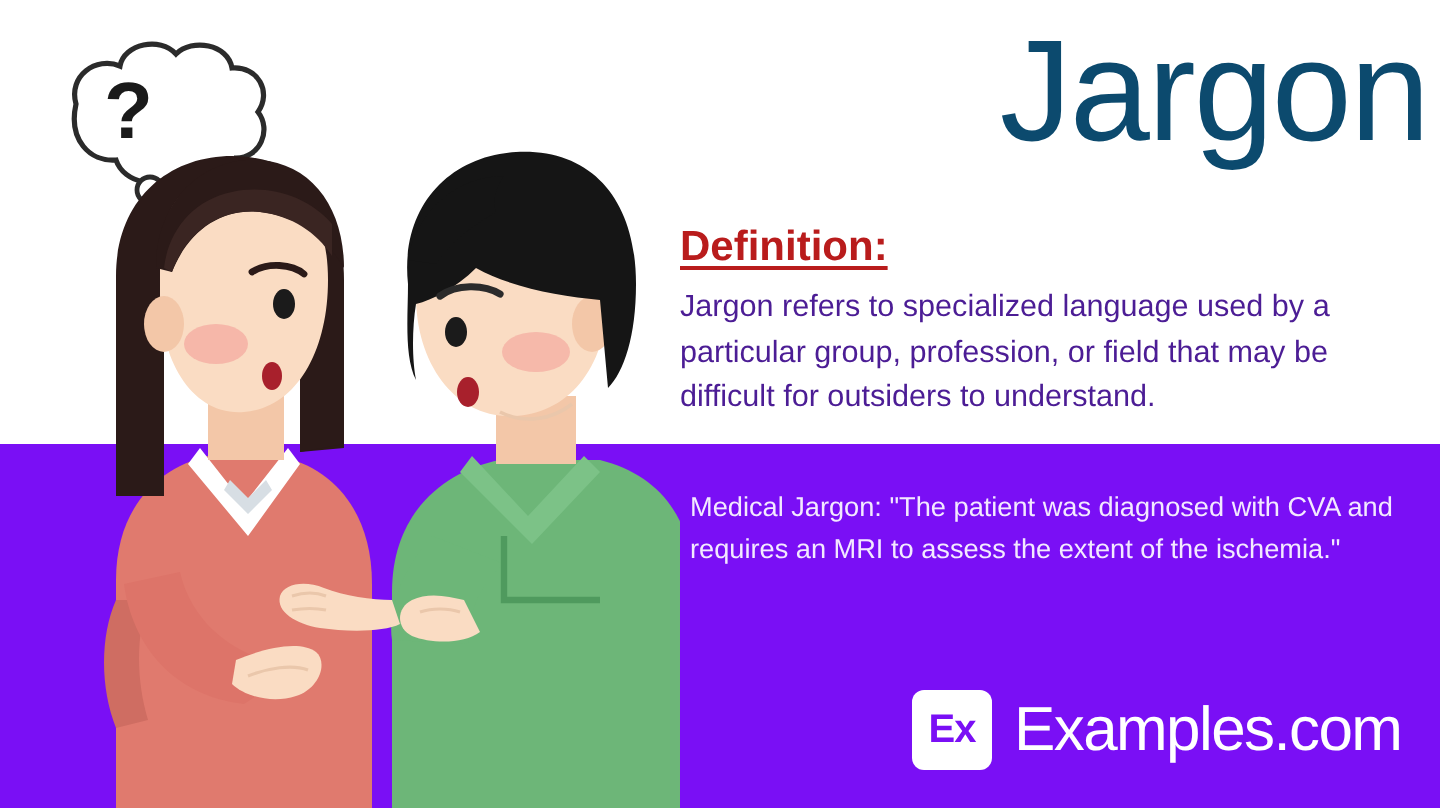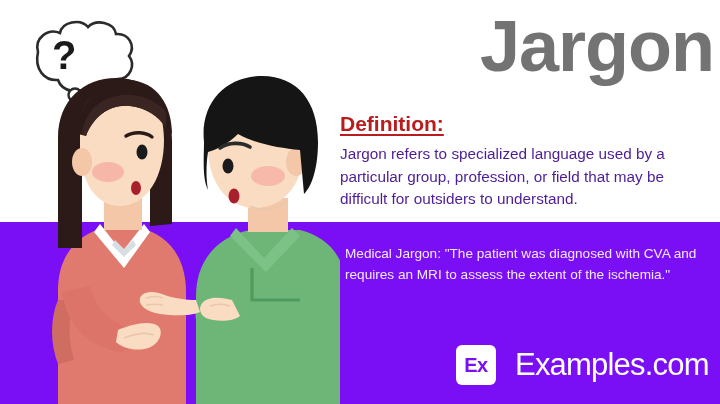--- a/index.html
+++ b/index.html
@@ -32,22 +32,22 @@
   }
   
   .title {
     position: absolute;
     left: 330px;
     top: 6px;
     width: 384px;
     text-align: right;
     font-size: 72px;
     line-height: 80px;
-    font-weight: bold;
-    color: #737373;
+    font-weight: normal;
+    color: #0c4a6e;
     letter-spacing: -1px;
     white-space: nowrap;
   }
   
   .def-heading {
     position: absolute;
     left: 340px;
     top: 112px;
     font-size: 21px;
     font-weight: bold;
@@ -74,21 +74,21 @@
     line-height: 21px;
     color: #f3e9ff;
   }
   
   .logo {
     position: absolute;
     left: 456px;
     top: 345px;
     display: flex;
     align-items: center;
-    gap: 19px;
+    gap: 11px;
   }
   .logo-mark {
     width: 40px;
     height: 40px;
     border-radius: 6px;
     background: #ffffff;
     display: flex;
     align-items: center;
     justify-content: center;
     font-size: 20px;

